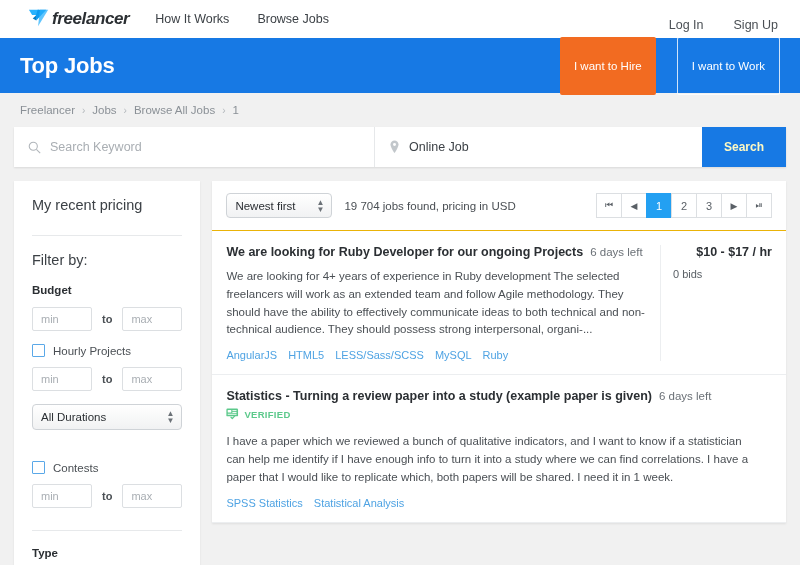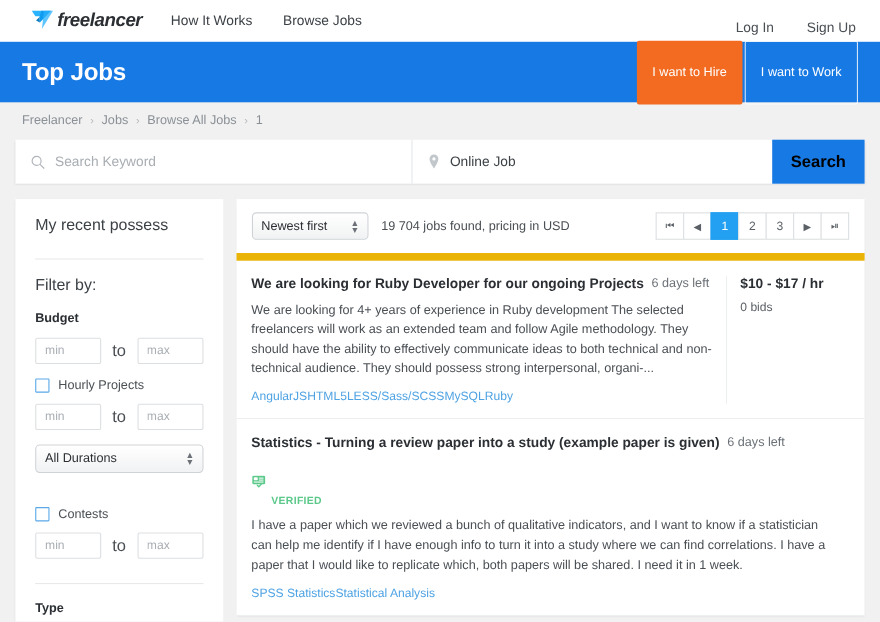--- a/index.html
+++ b/index.html
@@ -34,21 +34,21 @@
   
   .hero {
     background: #1779e4; height: 55px;
     display: flex; align-items: center; padding: 0 20px;
     position: relative;
   }
   .hero-title {
     color: #ffffff; font-size: 22px; font-weight: bold;
     letter-spacing: -0.2px;
   }
-  .hero-actions { position: absolute; right: 20px; display: flex; gap: 2px; }
+  .hero-actions { position: absolute; right: 20px; display: flex; gap: 21px; }
   .btn-hire {
     background: #f26b21; color: #fff; font-size: 11.5px;
     border: none; padding: 8px 14px; cursor: pointer;
     border-radius: 2px; white-space: nowrap;
   }
   .btn-work {
     background: transparent; color: #fff; font-size: 11.5px;
     border: 1px solid rgba(255,255,255,0.8); padding: 22px 14px;
     cursor: pointer; border-radius: 2px; white-space: nowrap;
   }
@@ -75,22 +75,22 @@
   .search-field.keyword { flex: 0 0 360px; }
   .search-field.location { border-left: 1px solid #e6e8ea; }
   .search-field .ficon { margin-right: 9px; display:flex; }
   .search-field input {
     border: none; outline: none; font-size: 12.5px;
     color: #3c4146; width: 100%;
     font-family: "Liberation Sans", sans-serif;
   }
   .search-field input::placeholder { color: #a9aeb3; }
   .btn-search {
-    background: #1779e4; color: #000000; border: none;
-    width: 84px; font-size: 15px; font-weight: bold;
+    background: #1779e4; color: #fef9c3; border: none;
+    width: 84px; font-size: 12px; font-weight: bold;
     cursor: pointer; font-family: "Liberation Sans", sans-serif; margin-left: 28px;
   }
 
   
   .columns { display: flex; padding: 14px 14px 0 14px; gap: 12px; align-items: flex-start; }
 
   
   .sidebar {
     flex: 0 0 186px; background: #fff;
     box-shadow: 0 1px 2px rgba(0,0,0,0.08);
@@ -106,21 +106,21 @@
     background: #fff; margin-right: 8px; flex: 0 0 auto; border-radius:1px;
   }
   .check-label { font-size: 11.5px; color: #4a4f54; }
   .range-row { display: flex; align-items: center; margin-bottom: 13px; }
   .range-row input {
     width: 60px; height: 24px; border: 1px solid #dcdfe2;
     font-size: 11px; color: #3c4146; padding: 0 8px; outline: none;
     font-family: "Liberation Sans", sans-serif; border-radius: 2px;
   }
   .range-row input::placeholder { color: #a9aeb3; }
-  .range-to { font-size: 15px; color: #4a4f54; margin: 0 10px; }
+  .range-to { font-size: 11px; color: #4a4f54; margin: 0 10px; font-weight: bold; }
   .select-wrap { position: relative; margin-bottom: 31px; }
   select.duration {
     -webkit-appearance: none; appearance: none;
     width: 100%; height: 26px;
     border: 1px solid #cfd3d7; border-radius: 4px;
     background: linear-gradient(#ffffff, #f1f2f3);
     font-size: 11.5px; color: #2b2f33; padding: 0 22px 0 8px;
     font-family: "Liberation Sans", sans-serif; outline: none;
   }
   .sel-arrows {
@@ -129,21 +129,21 @@
   }
   .type-head { font-size: 11.5px; font-weight: bold; color: #2b2f33; margin-top: 2px; }
 
   
   .results {
     flex: 1 1 auto; background: #fff;
     box-shadow: 0 1px 2px rgba(0,0,0,0.08);
   }
   .results-head {
     display: flex; align-items: center; padding: 12px 14px;
-    border-bottom: 7px solid #eab308; position: relative;
+    border-bottom: 1px solid #eab308; position: relative;
   }
   .select-sort-wrap { position: relative; width: 106px; }
   select.sortsel {
     -webkit-appearance: none; appearance: none;
     width: 100%; height: 25px;
     border: 1px solid #cfd3d7; border-radius: 4px;
     background: linear-gradient(#ffffff, #f1f2f3);
     font-size: 11.5px; color: #2b2f33; padding: 0 20px 0 8px;
     font-family: "Liberation Sans", sans-serif; outline: none;
   }
@@ -160,27 +160,27 @@
   
   .job { padding: 14px 14px 13px 14px; border-bottom: 1px solid #eceef0; display: flex; }
   .job-main { flex: 1 1 auto; padding-right: 12px; }
   .job-side { flex: 0 0 112px; padding-left: 12px; border-left: 1px solid #eceef0; }
   .job-titleline { display: flex; align-items: center; flex-wrap: wrap; gap: 7px; }
   .job-title {
     font-size: 12.5px; font-weight: bold; color: #2b2f33; cursor: pointer;
   }
   .job-days { font-size: 11.5px; color: #6b7177; }
   .verified { display: inline-flex; align-items: center; gap: 4px; }
-  .verified-text { font-size: 9.5px; font-weight: bold; color: #5cc98b; letter-spacing: 0.3px; margin-top: 36px; }
+  .verified-text { font-size: 9.5px; font-weight: bold; color: #5cc98b; letter-spacing: 0.3px; }
   .job-desc {
     font-size: 11.5px; color: #4a4f54; line-height: 1.55; margin-top: 9px;
   }
-  .job-tags { margin-top: 10px; display: flex; flex-wrap: wrap; }
+  .job-tags { margin-top: 10px; display: flex; flex-wrap: wrap; gap: 11px; }
   .tag { font-size: 11px; color: #4fa3e3; cursor: pointer; }
-  .price { font-size: 12.5px; font-weight: bold; color: #2b2f33; }
+  .price { font-size: 12.5px; font-weight: bold; color: #2b2f33; text-align: right; }
   .price .unit { font-weight: normal; font-size: 9.5px; color: #5a6066; }
   .bids { font-size: 11px; color: #5a6066; margin-top: 9px; }
 </style>
 </head>
 <body>
 
 <div class="topnav">
   <div class="logo-wrap">
     <svg class="logo-mark" viewBox="0 0 24 24">
       <path d="M1 2 L12 2 L9.5 7.5 L4.5 7.5 Z" fill="#29b2fe"></path>
@@ -234,21 +234,21 @@
       </svg>
     </span>
     <input type="text" placeholder="Online Job" value="Online Job" style="">
   </div>
   <button class="btn-search">Search</button>
 </div>
 
 <div class="columns">
 
   <aside class="sidebar">
-    <div class="recent-title">My recent possess</div>
+    <div class="recent-title">My recent pricing</div>
     <div class="hr"></div>
     <div class="filter-title">Filter by:</div>
 
     <div class="group-head">Budget</div>
 
     <div class="range-row">
       <input type="text" placeholder="min" style="">
       <span class="range-to">to</span>
       <input type="text" placeholder="max" style="">
     </div>

